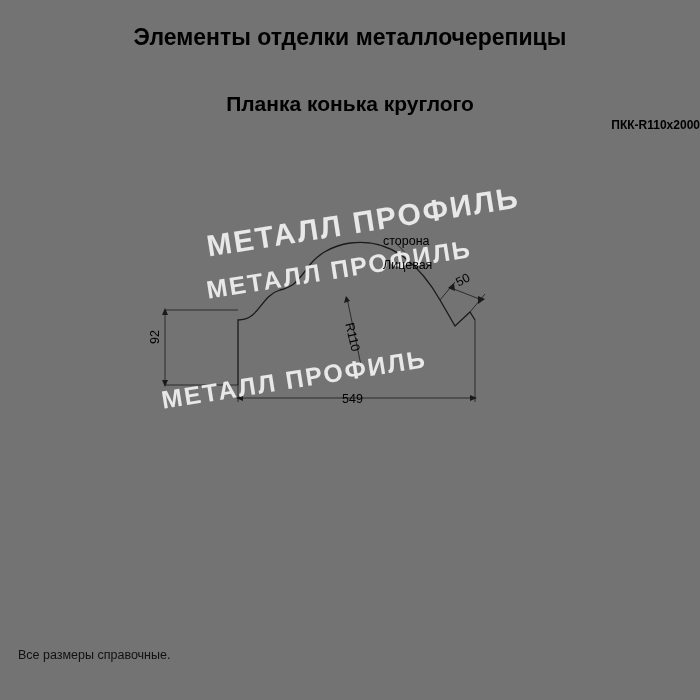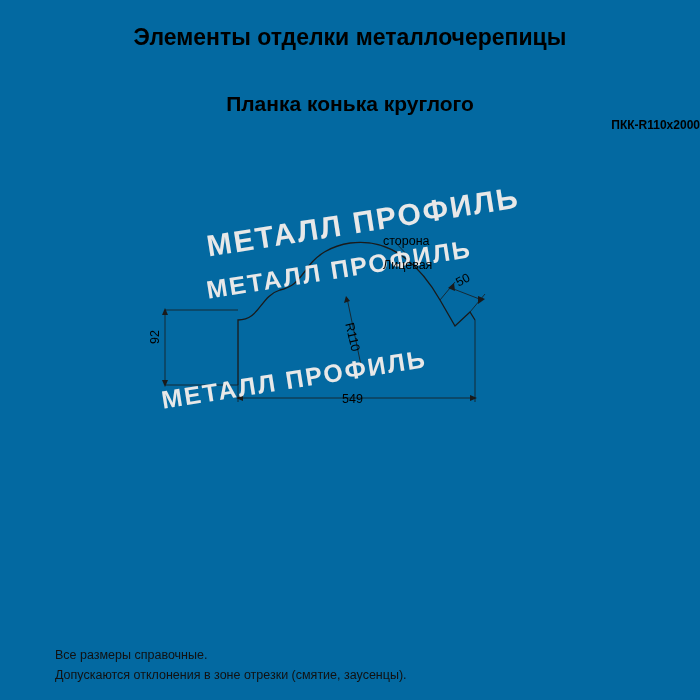--- a/index.html
+++ b/index.html
@@ -10,21 +10,21 @@
     height: 700px;
     background: #ffffff;
     font-family: "Liberation Sans", sans-serif;
     color: #000000;
     overflow: hidden;
   }
   #page {
     position: relative;
     width: 700px;
     height: 700px;
-    background: #0369a1;
+    background: #737373;
   }
   .title {
     position: absolute;
     top: 24px;
     left: 0;
     width: 700px;
     text-align: center;
     font-size: 23px;
     font-weight: bold;
     letter-spacing: 0px;
@@ -69,21 +69,20 @@
   }
   .wm-mid {
     font-size: 25px;
     letter-spacing: 2px;
   }
   .footer {
     position: absolute;
     left: 18px;
     font-size: 12.5px;
     color: #111;
-    margin-left: 37px;
   }
   .footer.l1 { top: 648px; }
   .footer.l2 { top: 668px; }
   .lbl {
     position: absolute;
     font-size: 12.5px;
     color: #000;
     white-space: nowrap;
   }
 </style>
@@ -151,15 +150,14 @@
     <div class="lbl" style="left:228px; top:160px; transform:rotate(77deg); transform-origin:center;">R110</div>
 
     <div class="lbl" style="left:346px; top:103px; transform:rotate(-27deg); transform-origin:center;">50</div>
 
     <div class="lbl" style="left:273px; top:48px;margin-top:40px;">Лицевая</div>
     <div class="lbl" style="left:273px; top:64px;">сторона</div>
 
   </div>
 
   <div class="footer l1">Все размеры справочные.</div>
-  <div class="footer l2">Допускаются отклонения в зоне отрезки (смятие, заусенцы).</div>
 
 </div>
 
 </body></html>

